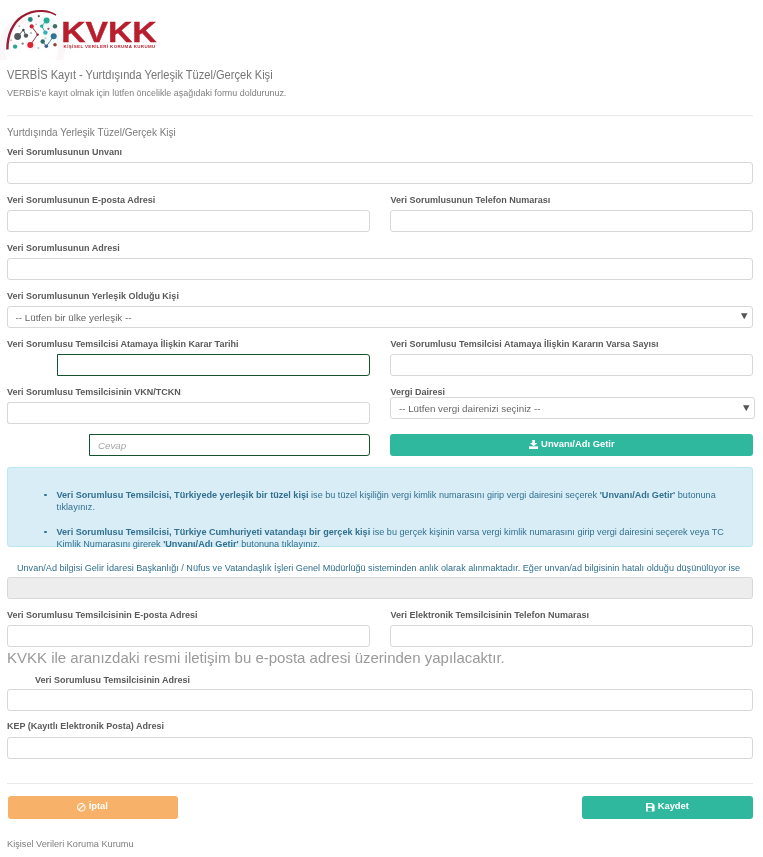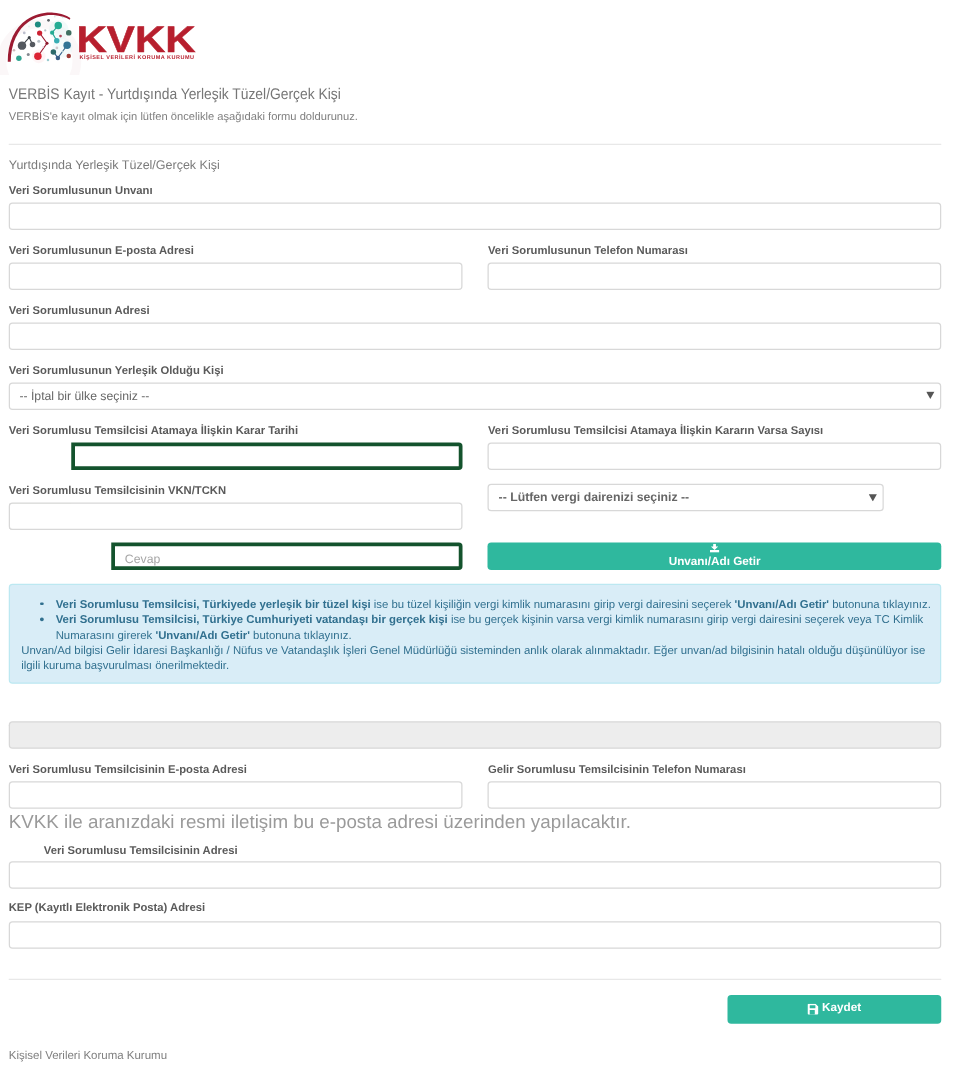--- a/index.html
+++ b/index.html
@@ -33,36 +33,36 @@
 
   .sel{position:absolute;box-sizing:border-box;height:22px;border:1px solid #d8d8d8;border-radius:3px;background:#fff;
        font-size:9.8px;color:#666;padding:3px 7.5px;line-height:16px;}
   .sel .caret{position:absolute;right:4.5px;top:6.8px;width:6.5px;height:6.5px;}
   .sel .caret svg{display:block;}
 
   
   .ig{position:absolute;display:flex;height:22px;box-sizing:border-box;}
   .ig-addon{box-sizing:border-box;height:22px;border:1px solid #d8d8d8;border-right:0;border-radius:3px 0 0 3px;
             background:#bef264;color:#555;font-size:9.2px;display:flex;align-items:center;justify-content:center;padding:0 20px;margin-top:48px;}
-  .ig-inp{box-sizing:border-box;height:22px;border:3px solid #14532d;border-radius:0 3px 3px 0;background:#fff;
-          font-size:9.8px;color:#555;padding:3px 7.5px;line-height:16px;flex:1;}
+  .ig-inp{box-sizing:border-box;height:22px;border:1px solid #14532d;border-radius:0 3px 3px 0;background:#fff;
+          font-size:9.8px;color:#555;padding:3px 7.5px;line-height:16px;flex:1;font-style:italic;}
   .ph{color:#a6a6a6;}
 
   
   .btn{position:absolute;box-sizing:border-box;border:0;border-radius:3px;color:#fff;font-size:9.4px;font-weight:700;
        display:flex;align-items:center;justify-content:center;gap:3px;cursor:pointer;padding:0 0 2.5px 0;font-family:"Liberation Sans",sans-serif;line-height:1;}
   .btn svg{display:block;position:relative;top:2px;}
   .btn .ic-dl{top:1px;}
 
   
   .alert{position:absolute;box-sizing:border-box;background:#d9edf7;border:1px solid #bce8f1;border-radius:3px;color:#31708f;padding-top:8.6px;}
   .alert ul{margin:0;padding:0 0 0 36.5px;list-style:none;}
   .alert li{position:relative;}
   .alert li:before{content:"";position:absolute;left:-12.6px;top:5px;width:2.8px;height:2.8px;background:#31708f;border-radius:50%;}
-  .alert li{font-size:9.1px;line-height:12.45px;margin:0;padding:0;}
+  .alert li{font-size:9.1px;line-height:12.45px;margin:12px;padding:0;}
   
   .alert .note{font-size:9.1px;line-height:12.45px;margin:0;padding:0 8px 0 9px;}
   .alert b{font-weight:700;}
 
   .copyright{position:absolute;left:7px;top:839px;font-size:9.2px;color:#808080;}
 </style>
 </head>
 <body>
 
 <div class="page">
@@ -140,21 +140,21 @@
   <label class="lbl" style="left:7px;top:194.8px;">Veri Sorumlusunun E-posta Adresi</label>
   <div class="ctl" style="left:7px;top:209.7px;width:362.6px;"><span></span></div>
   <label class="lbl" style="left:390.4px;top:194.8px;">Veri Sorumlusunun Telefon Numarası</label>
   <div class="ctl" style="left:390.4px;top:209.7px;width:362.6px;"><span></span></div>
 
   <label class="lbl" style="left:7px;top:242.8px;">Veri Sorumlusunun Adresi</label>
   <div class="ctl" style="left:7px;top:257.7px;width:746px;"><span></span></div>
 
   <label class="lbl" style="left:7px;top:290.8px;">Veri Sorumlusunun Yerleşik Olduğu Kişi</label>
   <div class="sel" style="left:7px;top:305.7px;width:746px;">
-    <span>-- İptal bir ülke seçiniz --</span>
+    <span>-- Lütfen bir ülke yerleşik --</span>
     <span class="caret">
         <svg width="6.5" height="6.5" viewBox="0 0 8 8">
           <path d="M0 0.4 H8 L4 7.6 Z" fill="#555"></path>
         </svg>
       </span>
   </div>
 
   <label class="lbl" style="left:7px;top:338.8px;">Veri Sorumlusu Temsilcisi Atamaya İlişkin Karar Tarihi</label>
   <div class="ig" style="left:7px;top:353.7px;width:362.6px;">
     <span class="ig-addon">
@@ -166,34 +166,34 @@
       </svg>
     </span>
     <span class="ig-inp"><span></span></span>
   </div>
   <label class="lbl" style="left:390.4px;top:338.8px;">Veri Sorumlusu Temsilcisi Atamaya İlişkin Kararın Varsa Sayısı</label>
   <div class="ctl" style="left:390.4px;top:353.7px;width:362.6px;"><span></span></div>
 
   <label class="lbl" style="left:7px;top:386.8px;">Veri Sorumlusu Temsilcisinin VKN/TCKN</label>
   <div class="ctl" style="left:7px;top:401.7px;width:362.6px;"><span></span></div>
   <label class="lbl" style="left:390.4px;top:386.8px;">Vergi Dairesi</label>
-  <div class="sel" style="left:390.4px;top:387px;width:317px;font-weight:bold;">
+  <div class="sel" style="left:390.4px;top:397px;width:365px;">
     <span>-- Lütfen vergi dairenizi seçiniz --</span>
     <span class="caret">
         <svg width="6.5" height="6.5" viewBox="0 0 8 8">
           <path d="M0 0.4 H8 L4 7.6 Z" fill="#555"></path>
         </svg>
       </span>
   </div>
 
   <div class="ig" style="left:7px;top:434.1px;width:362.6px;">
     <span class="ig-addon">24 + 9 = ?</span>
     <span class="ig-inp"><span class="ph">Cevap</span></span>
   </div>
-  <button class="btn" style="left:390.4px;top:434.1px;width:362.6px;height:22px;background:#2fb89e;flex-direction:column;">
+  <button class="btn" style="left:390.4px;top:434.1px;width:362.6px;height:22px;background:#2fb89e;">
     <svg width="9.3" height="9" viewBox="0 0 14 13.6" class="ic-dl" aria-hidden="true">
       <path d="M4.9 0 H9.1 V4.4 H12.6 L7 9.6 L1.4 4.4 H4.9 Z" fill="#fff"></path>
       <rect x="0" y="9.6" width="14" height="4" fill="#fff"></rect>
     </svg>
     <span>Unvanı/Adı Getir</span>
   </button>
 
   <div class="alert" style="left:7px;top:467px;width:746px;height:80px;">
     <ul>
       <li><b>Veri Sorumlusu Temsilcisi, Türkiyede yerleşik bir tüzel kişi</b><span> ise bu tüzel kişiliğin vergi kimlik numarasını girip vergi dairesini seçerek </span><b>'Unvanı/Adı Getir'</b><span> butonuna tıklayınız.</span></li>
@@ -201,30 +201,37 @@
     </ul>
     <div class="note">Unvan/Ad bilgisi Gelir İdaresi Başkanlığı / Nüfus ve Vatandaşlık İşleri Genel Müdürlüğü sisteminden anlık olarak alınmaktadır. Eğer unvan/ad bilgisinin hatalı olduğu düşünülüyor ise ilgili kuruma başvurulması önerilmektedir.</div>
   </div>
 
   <label class="lbl" style="left:7px;top:578px;">Veri Sorumlusu Temsilcisinin Unvanı</label>
   <div class="ctl disabled" style="left:7px;top:576.8px;width:746px;"><span></span></div>
 
   <label class="lbl" style="left:7px;top:610.4px;">Veri Sorumlusu Temsilcisinin E-posta Adresi</label>
   <div class="ctl" style="left:7px;top:625.1px;width:362.6px;"><span></span></div>
   <div class="help" style="left:7px;top:649px;">KVKK ile aranızdaki resmi iletişim bu e-posta adresi üzerinden yapılacaktır.</div>
-  <label class="lbl" style="left:390.4px;top:610.4px;">Gelir Sorumlusu Temsilcisinin Telefon Numarası</label>
+  <label class="lbl" style="left:390.4px;top:610.4px;">Veri Elektronik Temsilcisinin Telefon Numarası</label>
   <div class="ctl" style="left:390.4px;top:625.1px;width:362.6px;"><span></span></div>
 
   <label class="lbl" style="left:7px;top:675.0px;margin-left:28px;">Veri Sorumlusu Temsilcisinin Adresi</label>
   <div class="ctl" style="left:7px;top:688.5px;width:746px;"><span></span></div>
 
   <label class="lbl" style="left:7px;top:721.2px;">KEP (Kayıtlı Elektronik Posta) Adresi</label>
   <div class="ctl" style="left:7px;top:736.5px;width:746px;"><span></span></div>
 
   <div class="hr" style="top:782.5px;"></div>
+  <button class="btn" style="left:7.5px;top:795.5px;width:170px;height:23px;background:#f8b169;">
+    <svg width="8.6" height="8.6" viewBox="0 0 14 14" aria-hidden="true">
+      <circle cx="7" cy="7" r="6.1" fill="none" stroke="#fff" stroke-width="1.8"></circle>
+      <line x1="2.9" y1="11.1" x2="11.1" y2="2.9" stroke="#fff" stroke-width="1.8"></line>
+    </svg>
+    <span>İptal</span>
+  </button>
   <button class="btn" style="left:582px;top:795.5px;width:171px;height:23px;background:#2fb89e;">
     <svg width="8.6" height="8.6" viewBox="0 0 14 14" aria-hidden="true">
       <path d="M0 1.4 A1.4 1.4 0 0 1 1.4 0 H10.4 L14 3.6 V12.6 A1.4 1.4 0 0 1 12.6 14 H1.4 A1.4 1.4 0 0 1 0 12.6 Z" fill="#fff"></path>
       <rect x="2.9" y="1.9" width="7.4" height="4" rx="0.5" fill="#2fb89e"></rect>
       <rect x="2.9" y="8.3" width="6.6" height="5.7" rx="0.5" fill="#2fb89e"></rect>
     </svg>
     <span>Kaydet</span>
   </button>
   <div class="copyright">Kişisel Verileri Koruma Kurumu</div>
 

